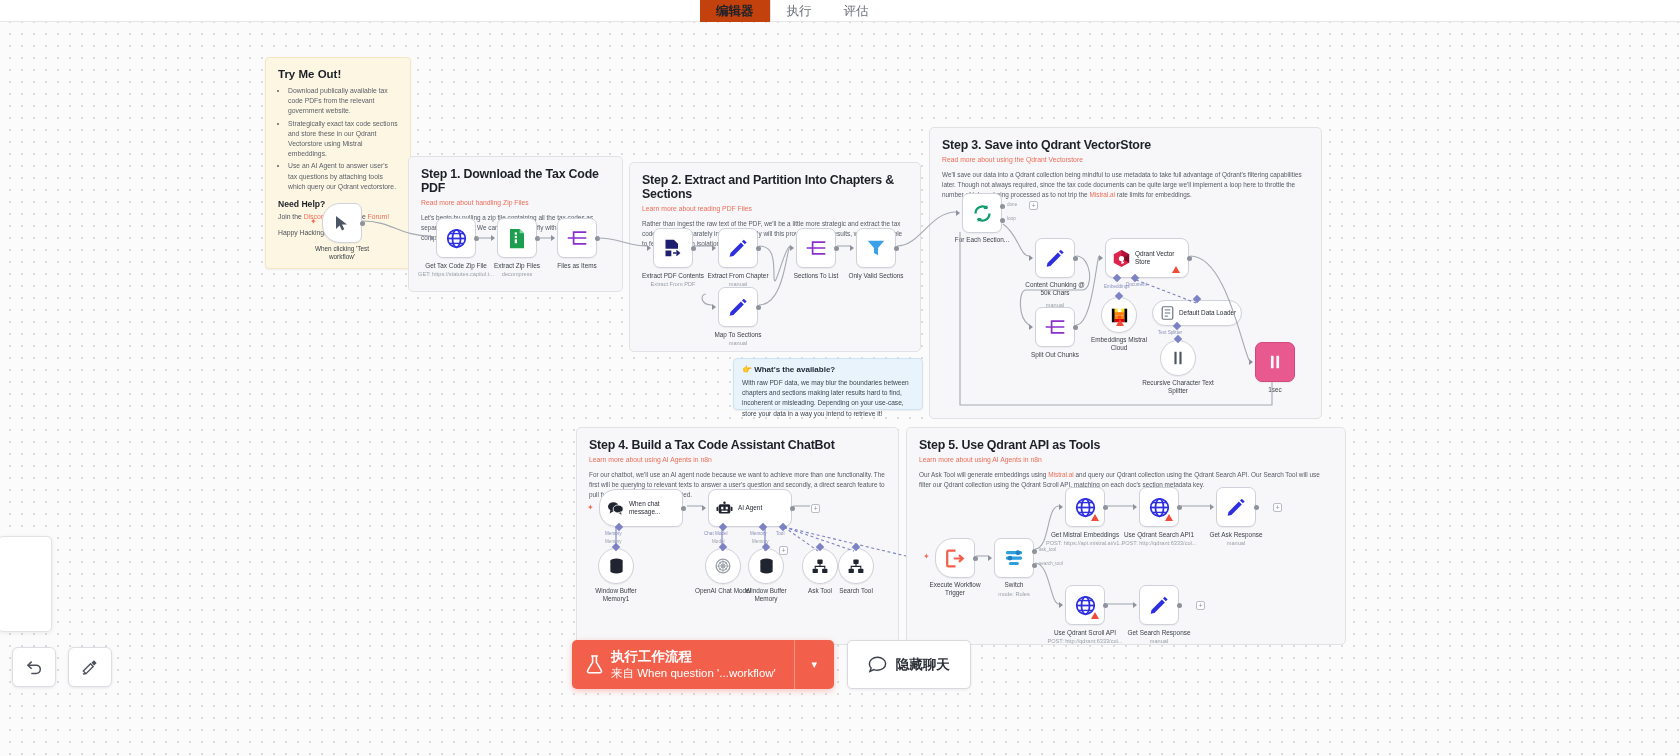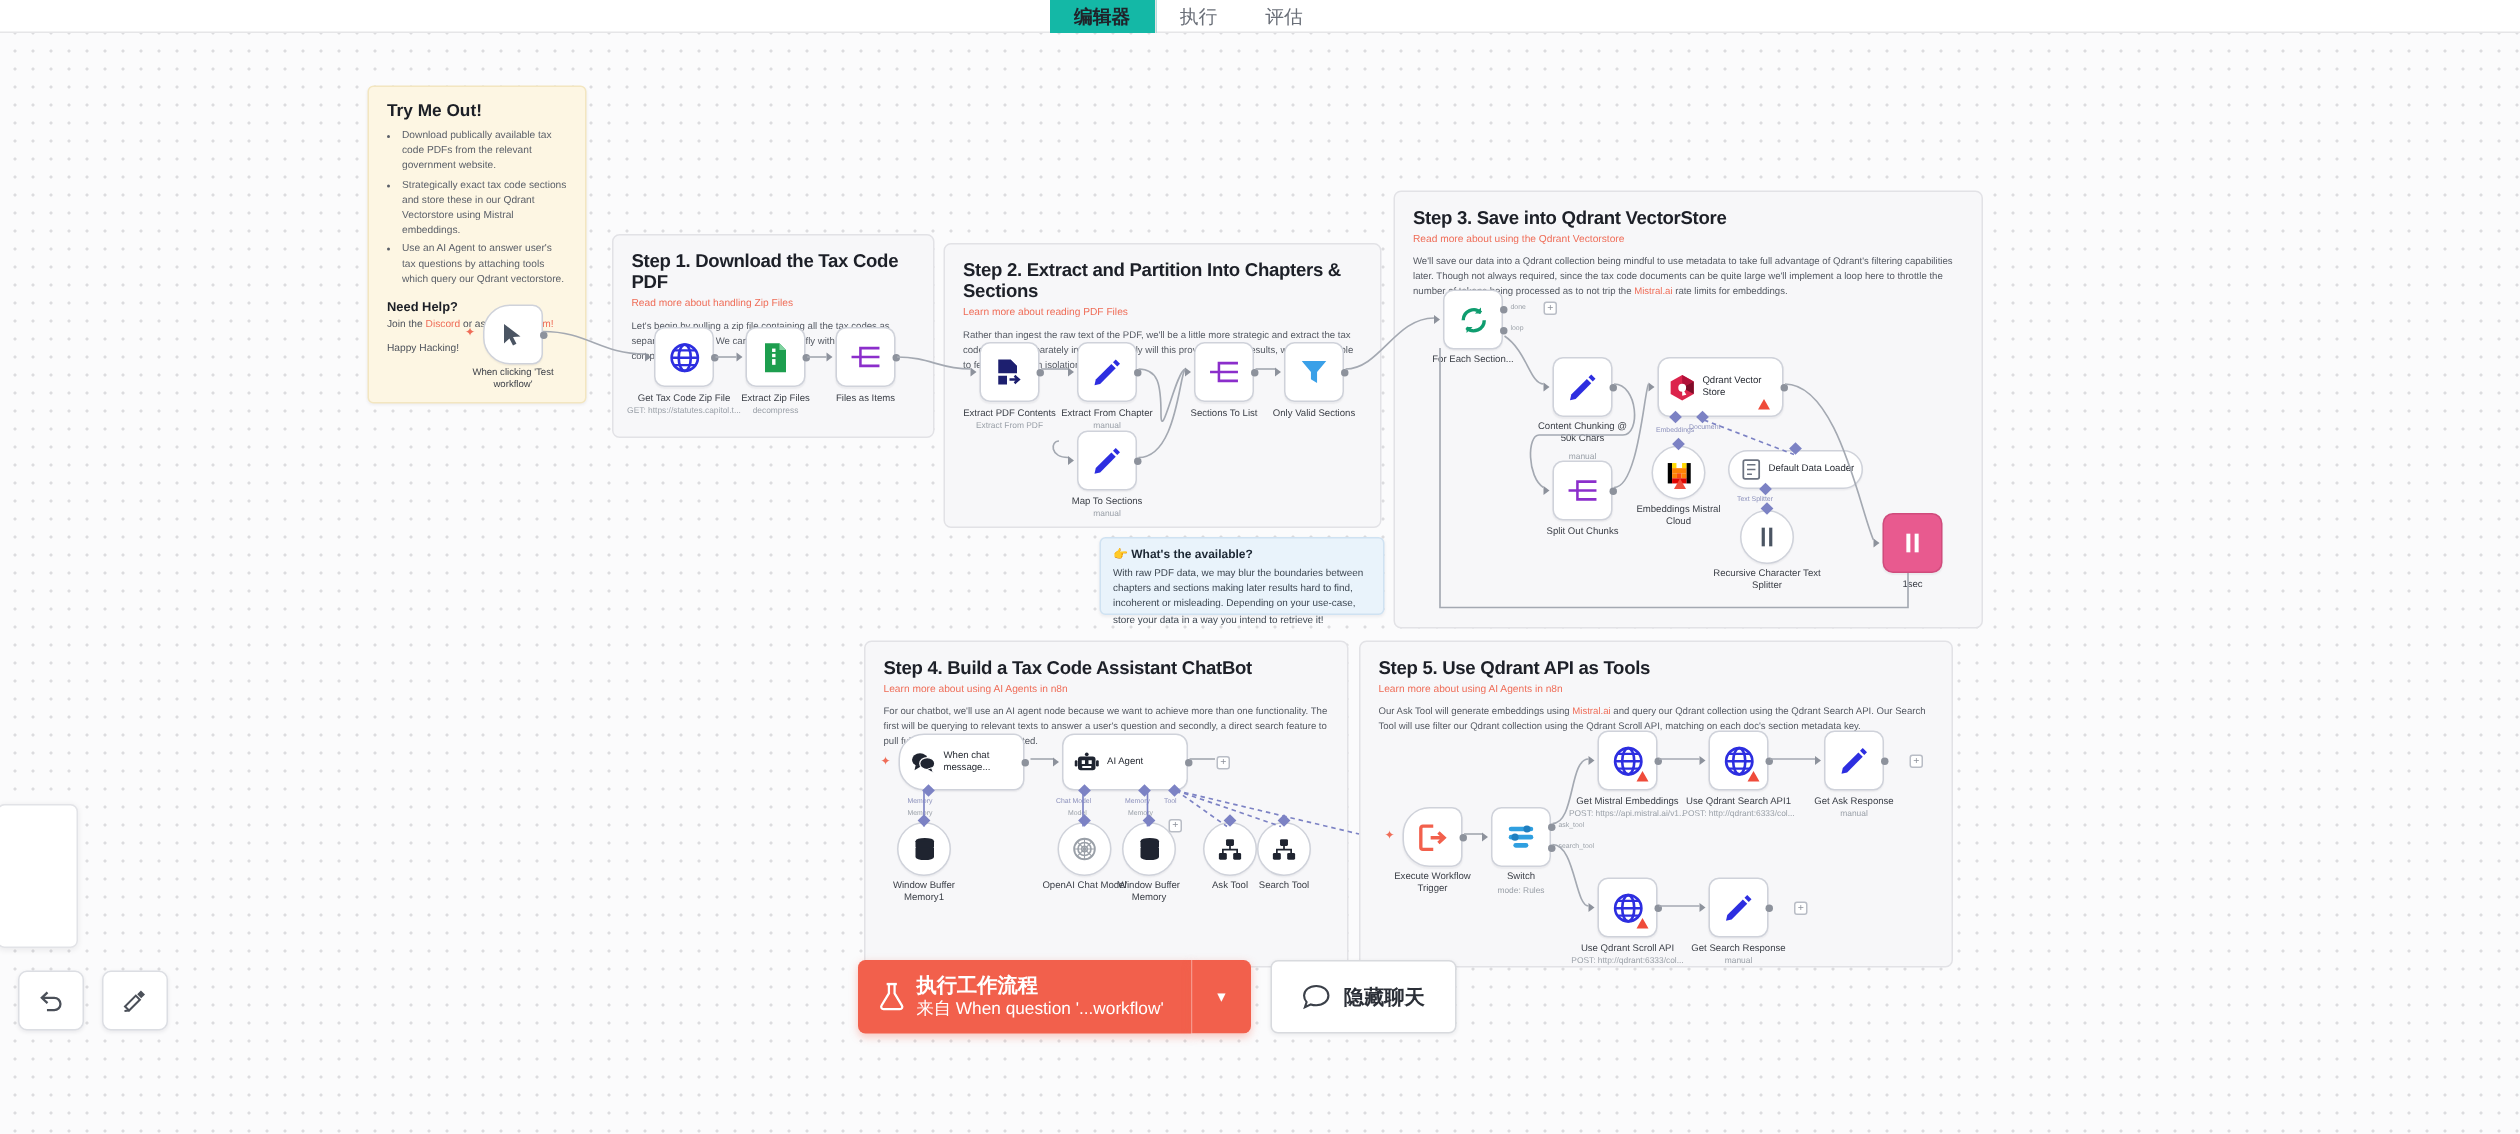--- a/index.html
+++ b/index.html
@@ -21,28 +21,28 @@
   
   #topbar {
     position: absolute; left: 0; top: 0; width: 1680px; height: 22px;
     background: #fff; border-bottom: 1px solid #e6e6e8; z-index: 40;
   }
   .tabs { position: absolute; left: 700px; top: 0; display: flex; height: 22px; }
   .tab {
     padding: 0 16px; height: 22px; line-height: 22px; font-size: 12.5px;
     color: #51555c; background: #f0f0f2; border-right: 1px solid #e2e2e5;
   }
-  .tab.active { background: #14b8a6; color: #20232a; font-weight: 600; }
+  .tab.active { background: #c2410c; color: #20232a; font-weight: 600; }
   .tab.plain { background: transparent; border-right: none; color: #6a6f78; }
   
   .note {
     position: absolute; border-radius: 4px; padding: 10px 12px;
     box-shadow: 0 1px 2px rgba(20,25,40,.06);
   }
-  .note.yellow { background: #fdf6e3; border: 1px solid #f3e6c0; }
+  .note.yellow { background: #fdf6e3; border: 1px solid #f3e6c0; margin-left: 20px; }
   .note.blue   { background: #e9f3fb; border: 1px solid #cfe2f2; }
   .note h3 { font-size: 11.5px; font-weight: 700; color: #1c1f26; margin-bottom: 6px; }
   .note p  { font-size: 7.2px; line-height: 1.55; color: #4d525b; margin-bottom: 5px; }
   .note p.bold { font-weight: 700; color: #2a2e36; font-size: 7.6px; }
   .note ul { margin: 0 0 6px 10px; }
   .note li { font-size: 6.8px; line-height: 1.5; color: #5a5f68; margin-bottom: 2px; }
   .note a { color: #ef6d58; text-decoration: none; }
   .note h4 { font-size: 8.6px; font-weight: 700; color: #1c1f26; margin: 7px 0 3px; }
   .note .blue-title { font-size: 8px; font-weight: 700; color: #1c2733; margin-bottom: 4px; }
   .note .blue-body { font-size: 6.6px; line-height: 1.55; color: #3d4752; }
@@ -507,21 +507,21 @@
     <svg width="16" height="15" viewBox="0 0 18 17">
       <rect x="6" y="0.6" width="6" height="5" rx="1" fill="#1f2430"></rect>
       <rect x="0.6" y="11" width="6" height="5" rx="1" fill="#1f2430"></rect>
       <rect x="11.4" y="11" width="6" height="5" rx="1" fill="#1f2430"></rect>
       <path d="M9 5.6 V8.4 M3.6 11 V8.4 H14.4 V11" stroke="#1f2430" stroke-width="1.3" fill="none"></path>
     </svg>
   </div>
   <div class="nlabel" style="top:39px;">Search Tool</div>
 </div>
 
-<div class="step" style="left:906px; top:427px; width:396px; height:218px;">
+<div class="step" style="left:906px; top:427px; width:440px; height:218px;">
   <div class="hdr">
     <div class="title">Step 5. Use Qdrant API as Tools</div>
     <div class="sub">Learn more about using AI Agents in n8n</div>
     <div class="body"><span>Our Ask Tool will generate embeddings using </span><a href="#">Mistral.ai</a><span> and query our Qdrant collection using the Qdrant Search API. Our Search Tool will use filter our Qdrant collection using the Qdrant Scroll API, matching on each doc's section metadata key.</span></div>
   </div>
 </div>
 <div class="node" style="left:935px; top:538px;">
   <div class="sparkle" style="left:-12px; top:14px;">✦</div>
   <div class="nbox trigger">
     <svg width="19" height="19" viewBox="0 0 22 22">

